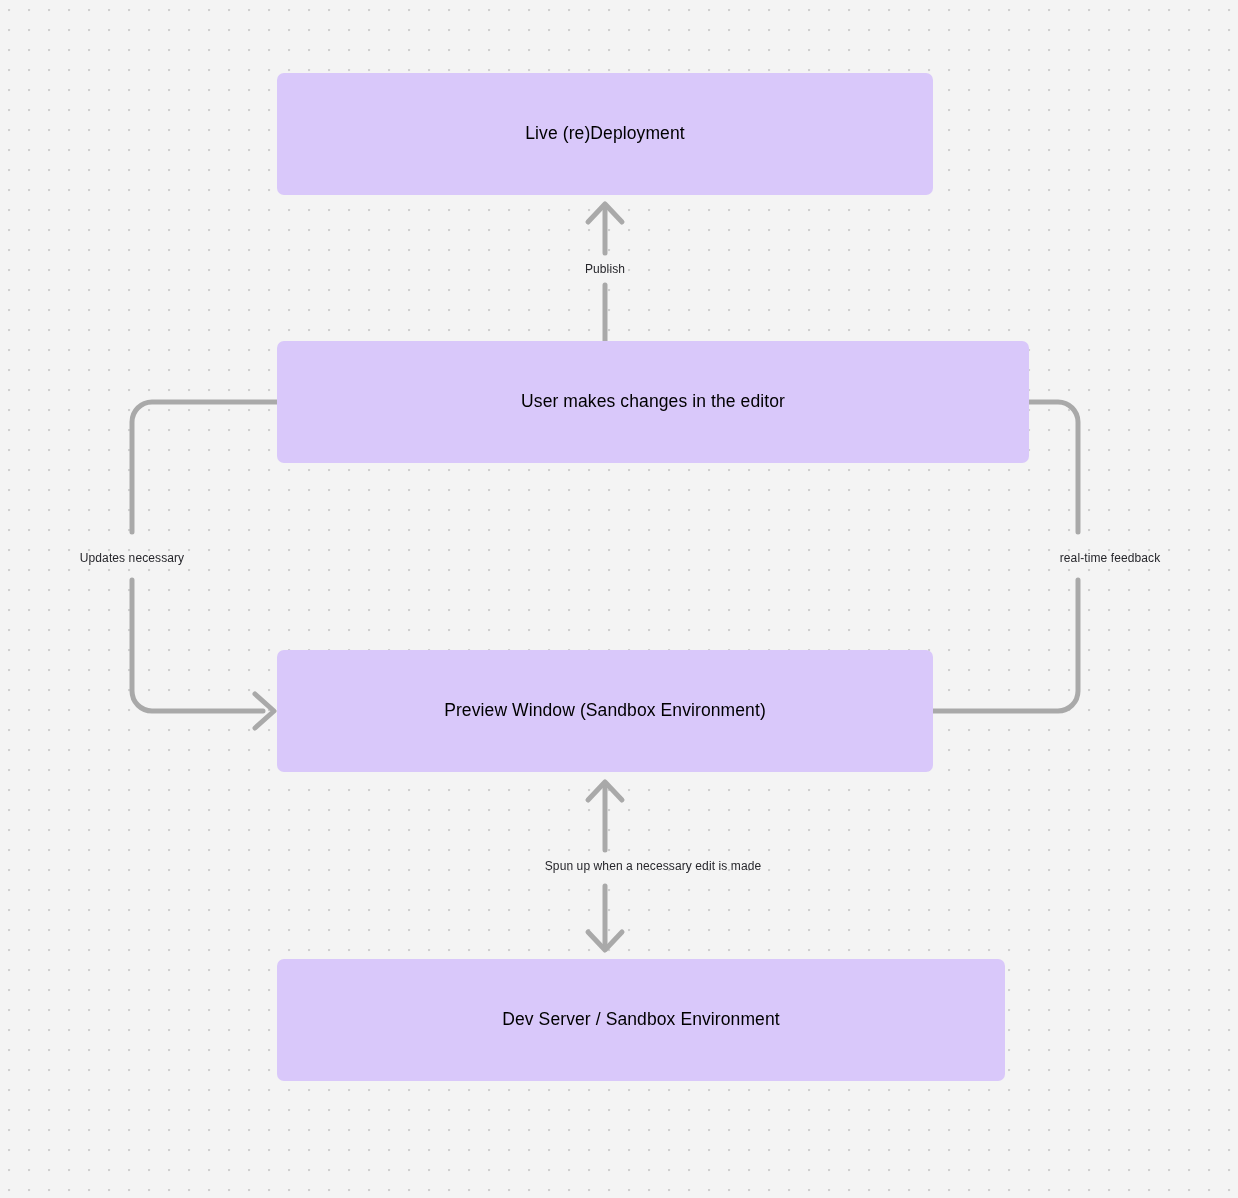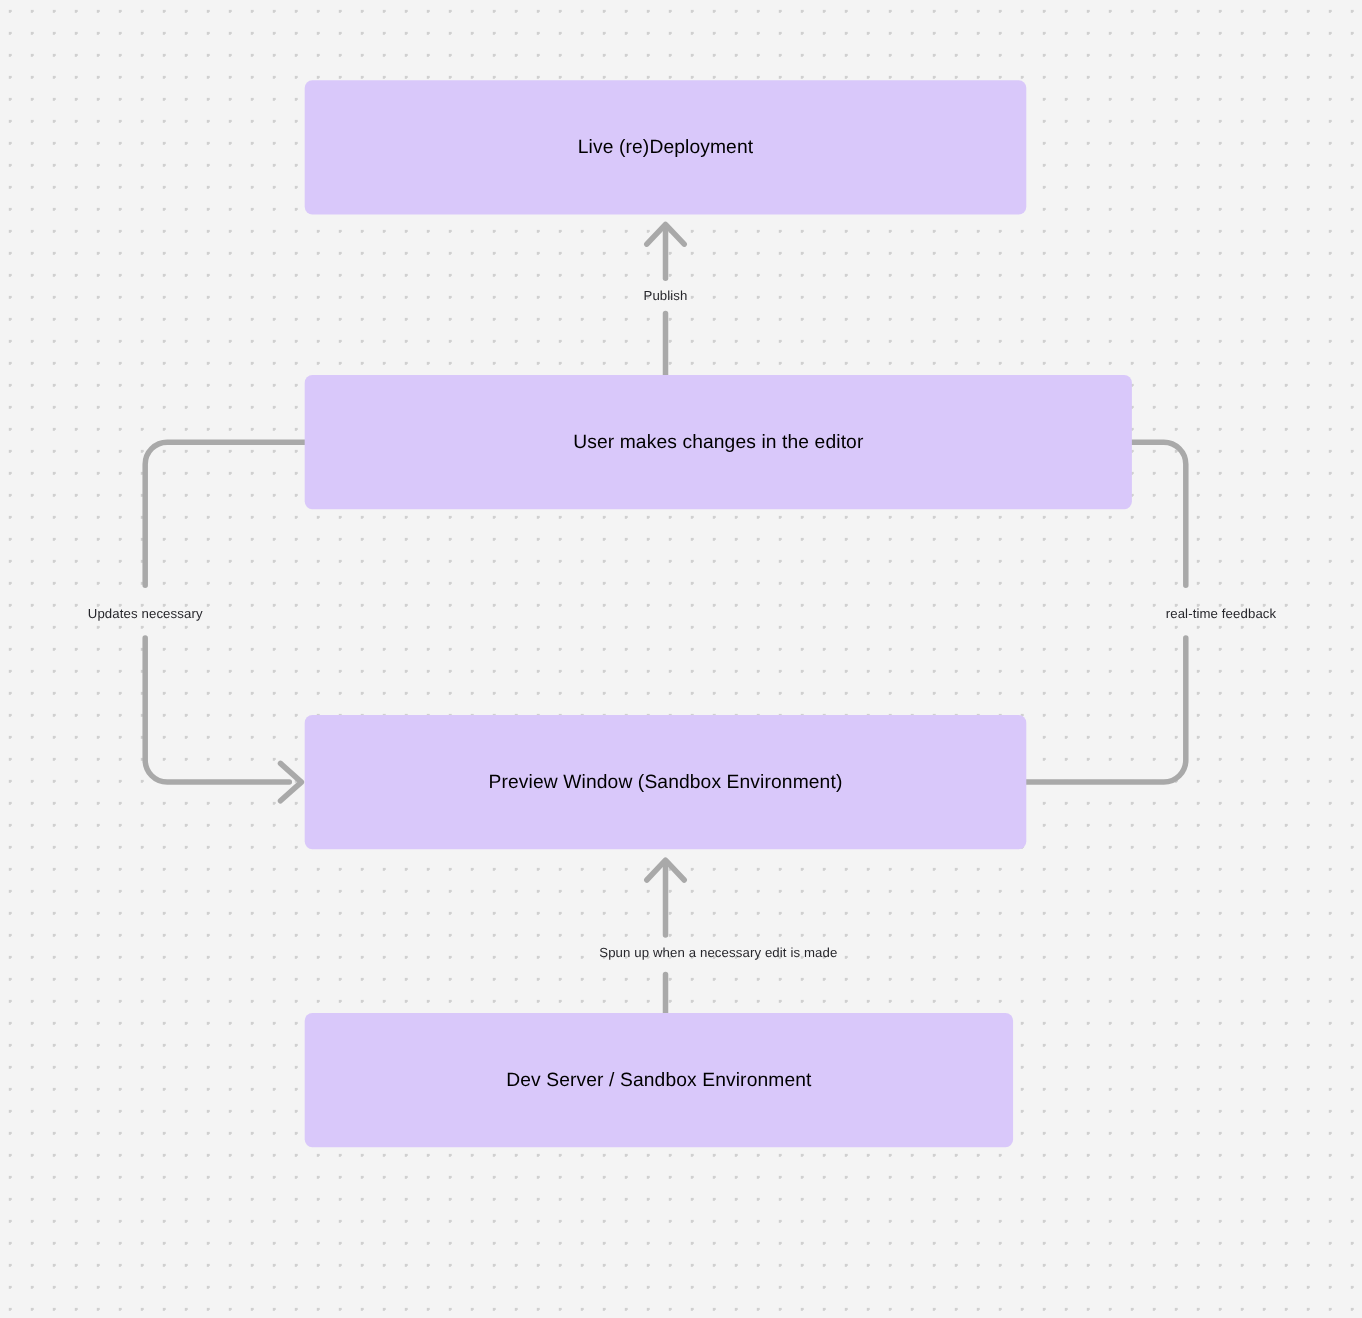--- a/index.html
+++ b/index.html
@@ -49,21 +49,21 @@
     line-height: 1.25;
     color: #000000;
     letter-spacing: 0.1px;
     padding: 0 14px;
     font-weight: 400;
   }
 
   #node-live        { left: 277px; top: 73px;  width: 656px; height: 122px; }
   #node-user-edits  { left: 277px; top: 341px; width: 752px; height: 122px; }
   #node-preview     { left: 277px; top: 650px; width: 656px; height: 122px; }
-  #node-devserver   { left: 277px; top: 921px; width: 644px; height: 122px; }
+  #node-devserver   { left: 277px; top: 959px; width: 728px; height: 122px; }
 
   .edge-label {
     position: absolute;
     font-size: 12px;
     line-height: 1;
     color: #26262b;
     white-space: nowrap;
     letter-spacing: 0.1px;
     transform: translate(-50%, -50%);
   }

